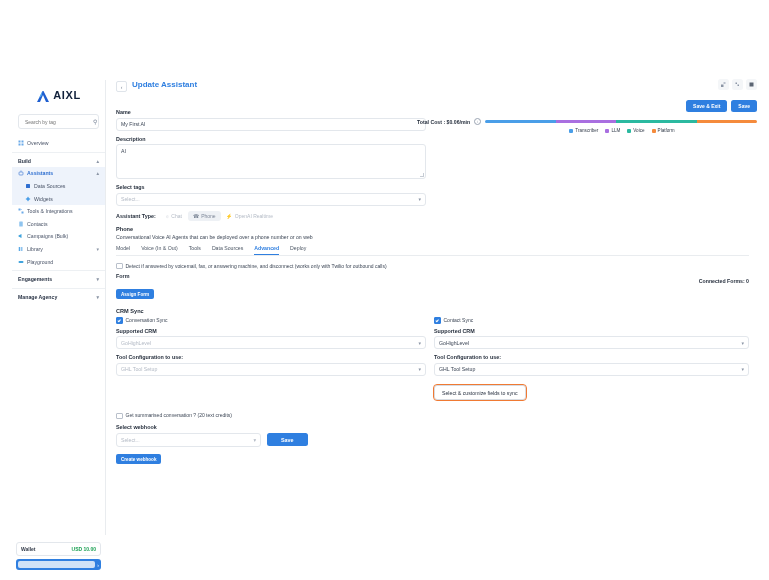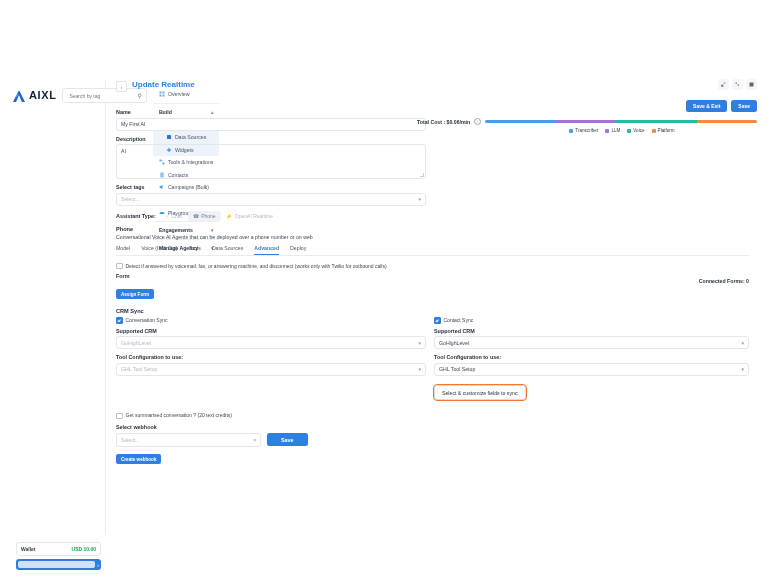--- a/index.html
+++ b/index.html
@@ -1,20 +1,20 @@
 <!DOCTYPE html>
 <html><head>
 <meta charset="utf-8">
 <style>
   html,body{margin:0;padding:0;background:#ffffff;}
   body{width:769px;height:580px;font-family:"Liberation Sans",sans-serif;color:#1f2937;overflow:hidden;}
   #app{position:absolute;left:12px;top:80px;width:745px;height:455px;background:#fff;display:flex;}
 
   
-  .sidebar{width:93px;background:#ffffff;border-right:1px solid #e9ecef;display:flex;flex-direction:row;position:relative;}
+  .sidebar{width:93px;background:#ffffff;border-right:1px solid #e9ecef;display:flex;flex-direction:column;position:relative;}
   .logo-row{height:22px;display:flex;align-items:center;justify-content:center;gap:3px;padding-top:4px;}
   .logo-mark{width:14px;height:13px;position:relative;}
   .logo-text{font-size:11px;font-weight:700;letter-spacing:.6px;color:#10203a;}
   .search-wrap{margin:8px 6px 0 6px;height:13px;border:1px solid #e3e7ec;border-radius:3px;display:flex;align-items:center;padding:0 4px;background:#fff;}
   .search-wrap input{border:0;outline:0;font-size:5px;color:#aab2bd;flex:1;font-family:"Liberation Sans",sans-serif;background:transparent;}
   .search-ico{font-size:6px;color:#7a8699;}
   .nav{margin-top:8px;font-size:5.2px;}
   .nav-item{display:flex;align-items:center;gap:3px;padding:3.3px 6px;color:#4a5468;white-space:nowrap;cursor:pointer;}
   .nav-item .ico{width:6px;height:6px;display:inline-block;flex:0 0 6px;}
   .nav-item .cart{margin-left:auto;font-size:5px;color:#8b95a5;}
@@ -204,21 +204,21 @@
         <span class="wallet-inner"></span>
         <span class="wallet-caret">›</span>
       </div>
     </div>
   </div>
 
   <div class="main">
 
     <div class="topbar">
       <div class="back-btn">‹</div>
-      <div class="page-title">Update Realtime</div>
+      <div class="page-title">Update Assistant</div>
       <div class="win-ctrls">
         <div class="win-btn">
             <svg class="win-gl" viewBox="0 0 10 10">
               <rect x="0" y="5" width="5" height="5" fill="#8b95a5"></rect>
               <rect x="5" y="0" width="4" height="4" fill="#b9c0cb"></rect>
             </svg>
           </div>
         <div class="win-btn">
             <svg class="win-gl" viewBox="0 0 10 10">
               <rect x="1" y="1" width="3" height="3" fill="#8b95a5"></rect>

